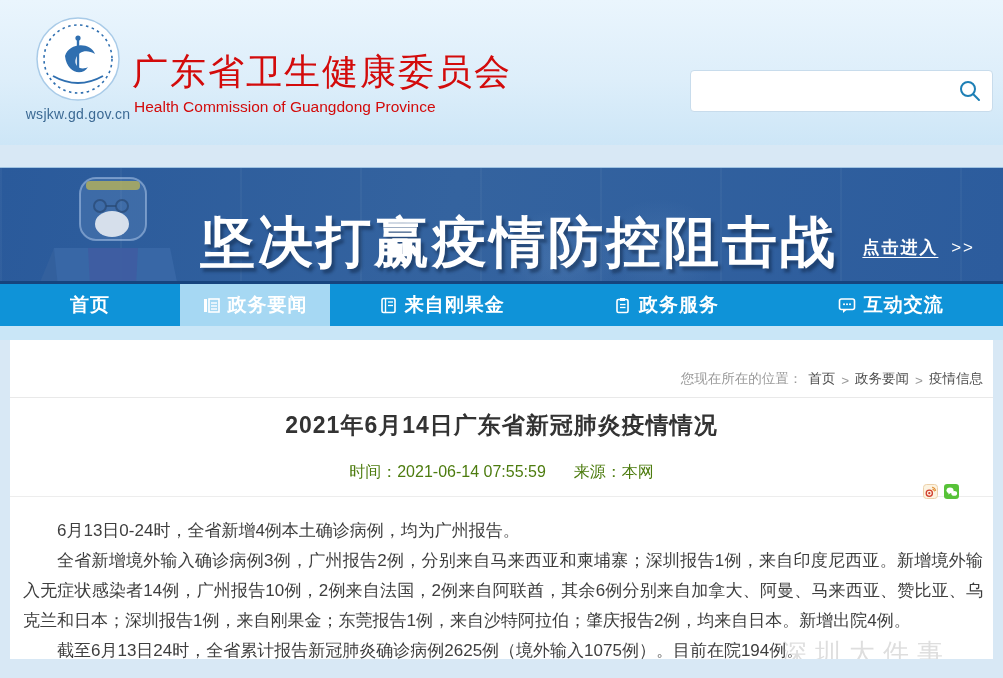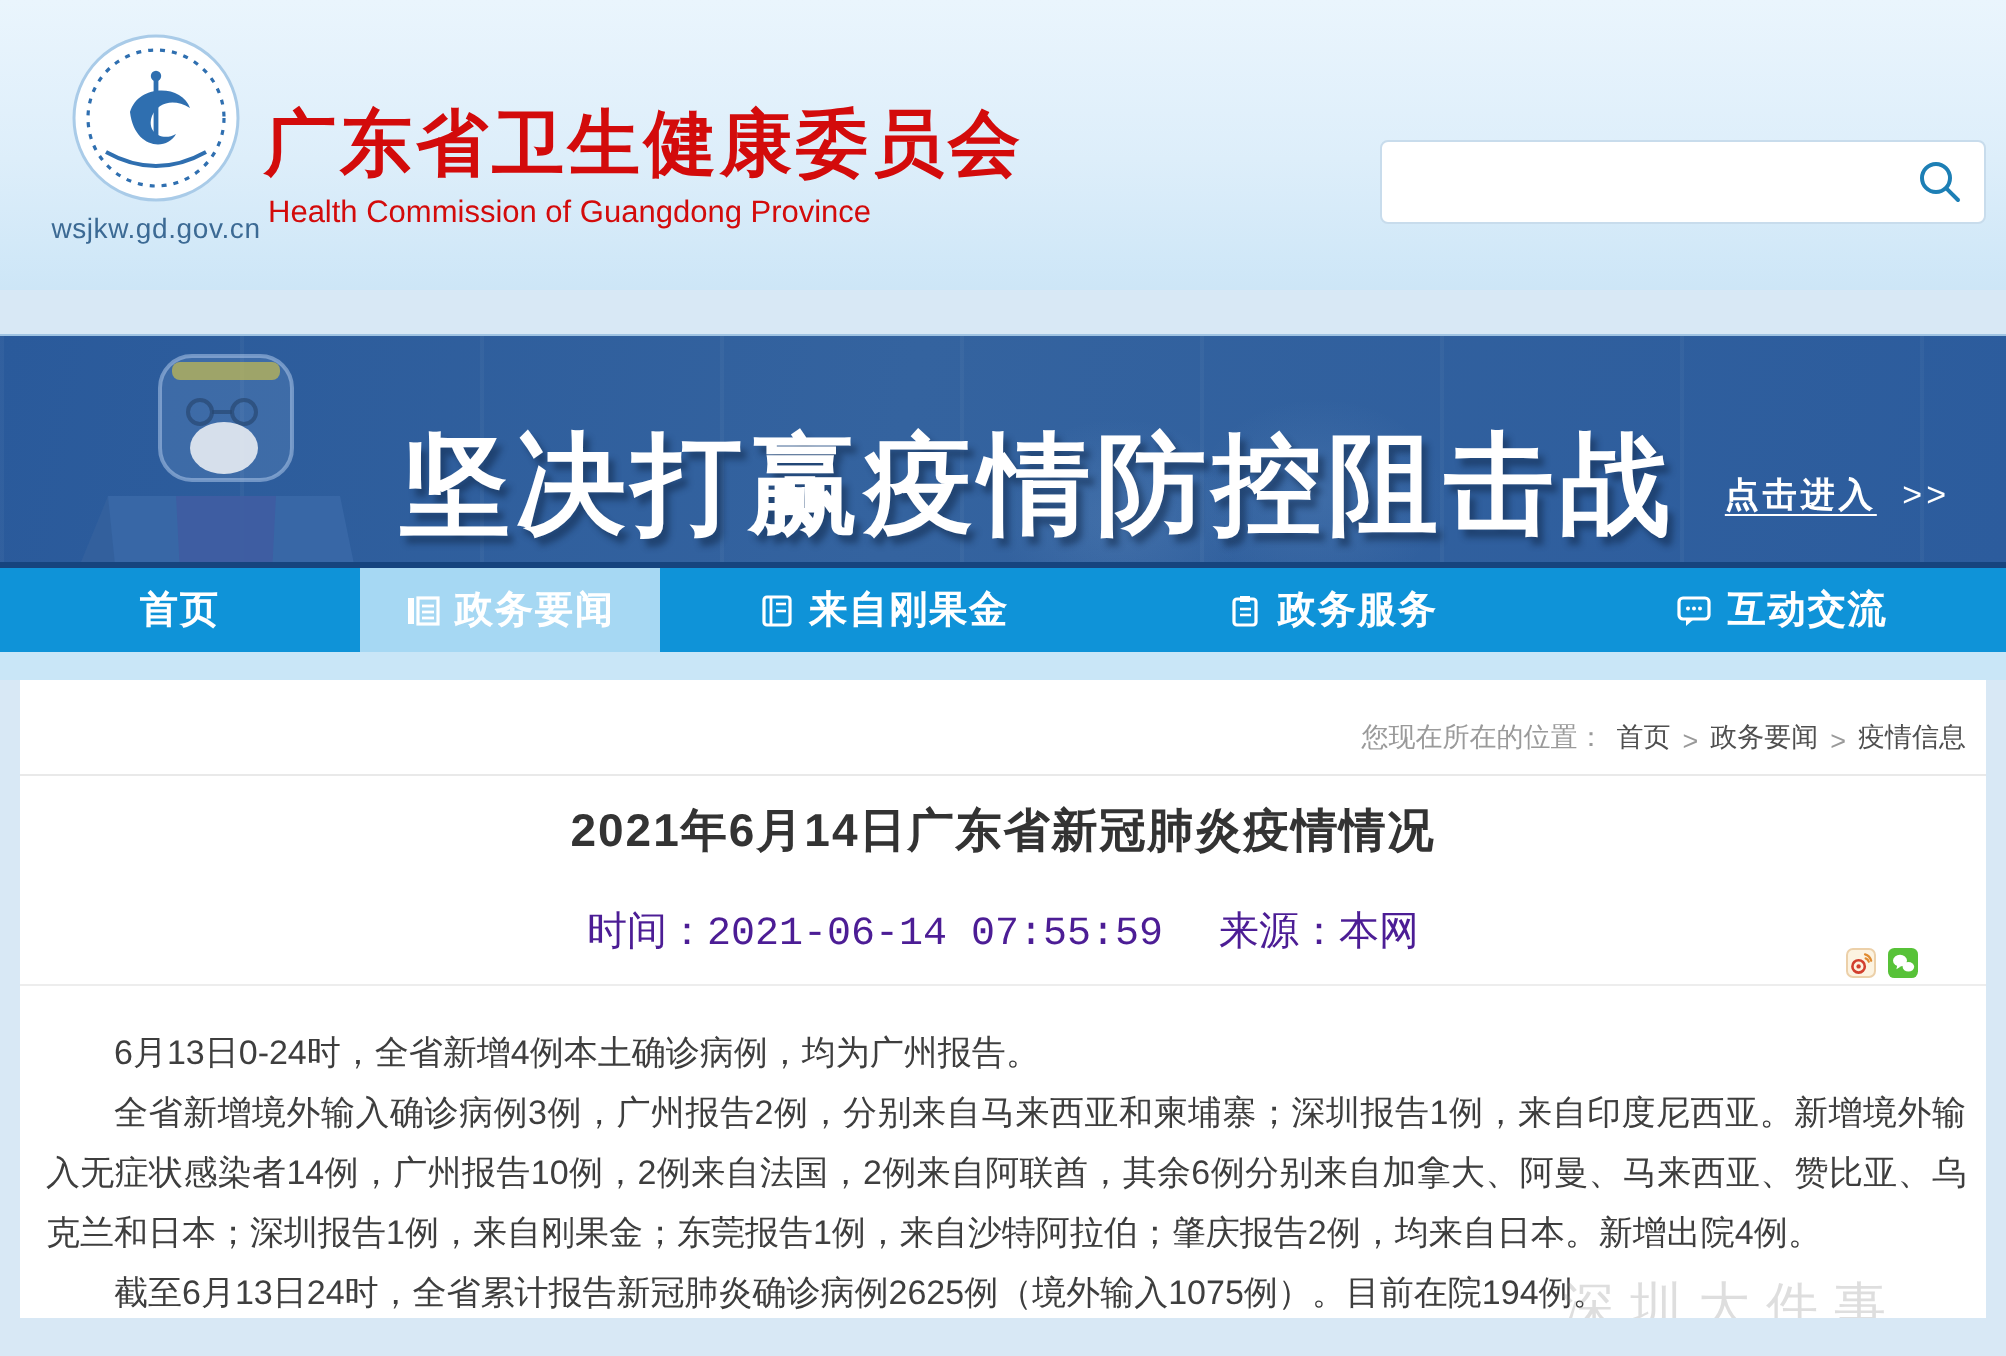--- a/index.html
+++ b/index.html
@@ -10,21 +10,21 @@
     font-family:"Liberation Sans","DejaVu Sans",sans-serif;
     -webkit-font-smoothing:antialiased;
   }
 
   
   .header { position:relative; height:145px;
     background:linear-gradient(180deg,#eaf5fd 0%,#ddeefa 55%,#cde6f7 100%); }
   .logo-wrap { position:absolute; left:18px; top:16px; width:120px; text-align:center; }
   .logo-svg { display:block; margin:0 auto; }
   .logo-caption { margin-top:4px; font-size:14px; color:#3c6a94; letter-spacing:.3px; }
-  .site-title { position:absolute; left:132px; top:48px; font-size:36px; font-weight:bold;
+  .site-title { position:absolute; left:132px; top:48px; font-size:36px; font-weight:normal;
     color:#d30b0b; letter-spacing:2px; }
   .site-subtitle { position:absolute; left:134px; top:98px; font-size:15.5px; color:#d30b0b; }
   .search-box { position:absolute; left:690px; top:70px; width:303px; height:42px;
     background:#fff; border:1px solid #c8dcec; border-radius:4px;
     display:flex; align-items:center; }
   .search-input { flex:1; height:100%; border:none; outline:none; background:transparent;
     padding:0 10px; font-size:15px; color:#333; }
   .search-btn { width:44px; height:100%; border:none; background:transparent; cursor:pointer;
     display:flex; align-items:center; justify-content:center; }
 
@@ -51,30 +51,30 @@
   .navbar { height:42px; background:#0f93d8; display:grid;
     grid-template-columns:180px 150px 1fr 1fr 1fr; }
   .nav-item { display:flex; align-items:center; justify-content:center; gap:8px;
     color:#fff; font-size:19px; font-weight:bold; cursor:pointer; letter-spacing:1px; }
   .nav-item.active { background:#a6d8f3; }
   .nav-item svg { display:block; }
   .nav-strip { height:14px; background:#c9e6f7; }
 
   
   .content { position:relative; margin:0 10px; background:#fff; height:319px; overflow:hidden; }
-  .breadcrumb-row { height:48px; display:flex; align-items:flex-end; justify-content:flex-end;
+  .breadcrumb-row { height:58px; display:flex; align-items:flex-end; justify-content:flex-end;
     gap:6px; padding:0 10px 9px 0; border-bottom:1px solid #e9e9e9;
     font-size:13.5px; color:#9a9a9a; }
   .breadcrumb-row a { color:#4f4f4f; text-decoration:none; cursor:pointer; }
   .bc-sep { color:#9a9a9a; }
 
   .article-head { position:relative; text-align:center; }
   .article-title { margin-top:12px; font-size:23px; font-weight:bold; color:#333;
     letter-spacing:1px; }
-  .article-meta { margin-top:21px; font-size:20px; color:#4c1d95;font-family:Liberation Mono, monospace; }
+  .article-meta { margin-top:21px; font-size:16px; color:#4d7c0f; }
   .article-meta .meta-gap { display:inline-block; width:28px; }
   .share-icons { position:absolute; right:34px; top:74px; display:flex; gap:6px; }
   .share-icons .share-btn { width:15px; height:15px; border:none; padding:0; background:none;
     cursor:pointer; display:block; }
   .head-rule { margin-top:13px; border:none; border-top:1px solid #ededed; }
 
   .article-body { padding:11px 10px 0 13px; font-size:17px; color:#3e3e3e;
     line-height:30px; }
   .article-body p { margin:0; text-indent:2em; text-align:justify; }
 

